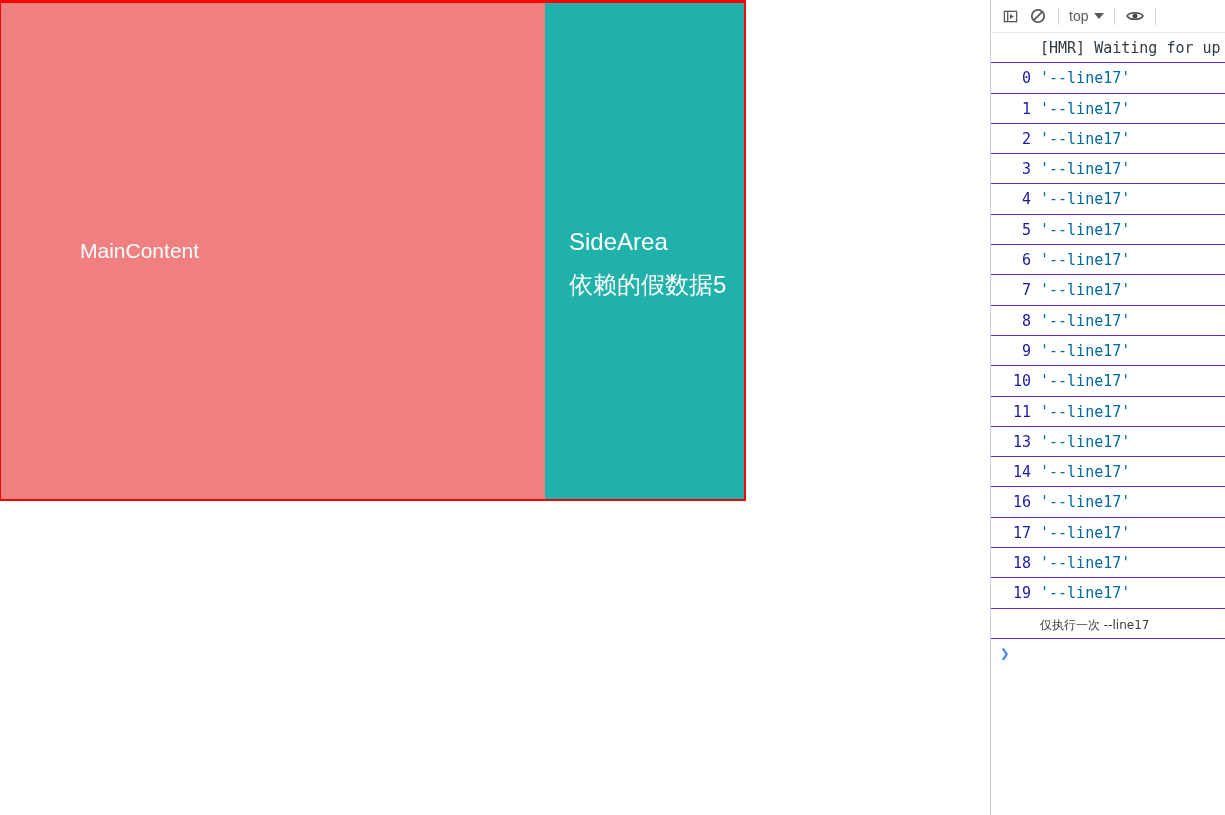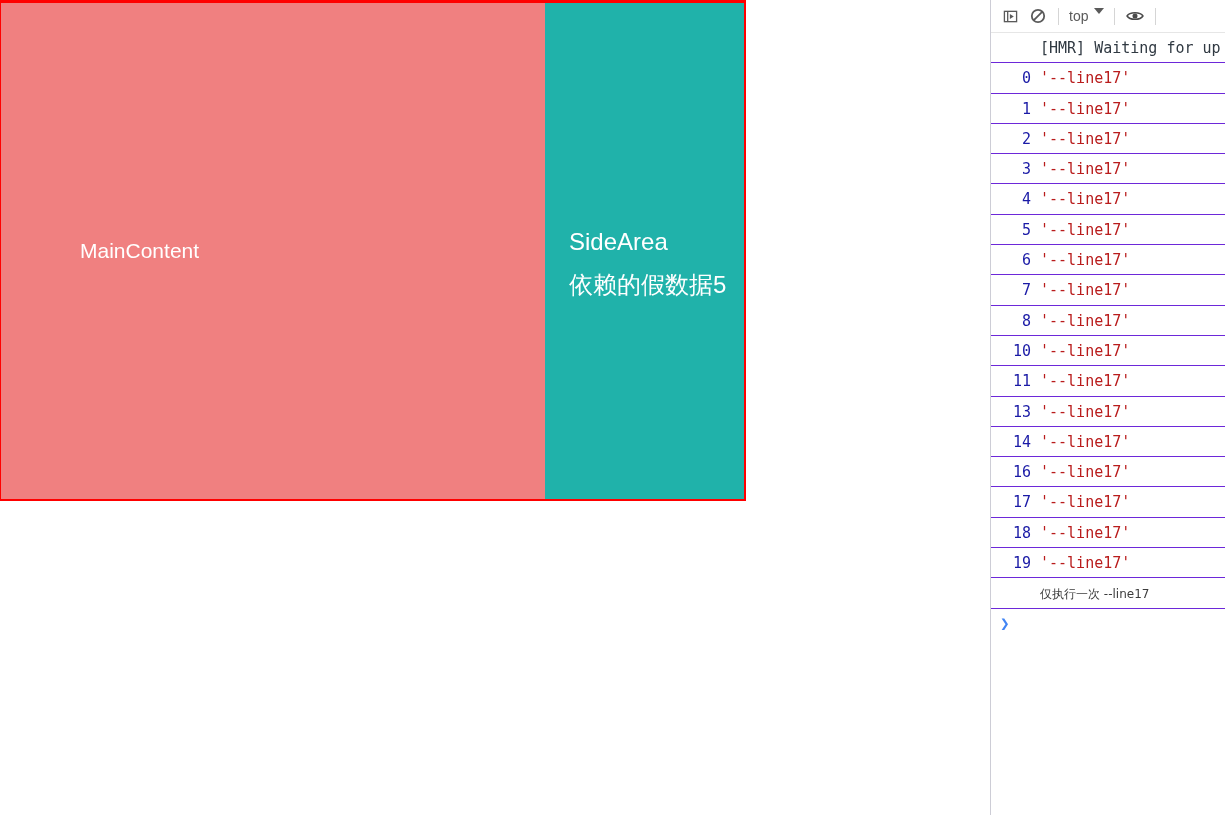--- a/index.html
+++ b/index.html
@@ -79,21 +79,21 @@
     width: 28px; height: 26px;
     display: flex; align-items: center; justify-content: center;
     color: #5a5a5a;
   }
   .tb-sep {
     width: 1px; height: 17px;
     background: #d5d5d5;
     margin: 0 6px;
   }
   .tb-select {
-    display: flex; 
+    display: flex; align-items: center;
     gap: 6px;
     color: #5a5a5a;
     font-size: 14px;
     padding: 0 4px;
     font-family: "Liberation Sans", sans-serif;
   }
   .caret {
     width: 0; height: 0;
     border-left: 5px solid transparent;
     border-right: 5px solid transparent;
@@ -116,21 +116,21 @@
     color: #303942;
   }
   .msg-row.hmr { color: #303942; }
   .msg-row .idx {
     display: inline-block;
     width: 30px;
     text-align: right;
     color: #1a1aa6;
     margin-right: 9px;
   }
-  .msg-row .strval { color: #b91c1c; text-align: right; }
+  .msg-row .strval { color: #0369a1; text-align: right; }
   .msg-row .plain { color: #303942; }
   .msg-row .cn { font-family: "DejaVu Sans", sans-serif; font-size: 12px; color: #3c3c3c; text-align: right; }
 
   .dt-prompt {
     height: 30px;
     display: flex;
     align-items: center;
     padding-left: 9px;
   }
   .prompt-arrow { color: #4285f4; font-size: 16px; font-weight: bold; }
@@ -199,20 +199,21 @@
         <div class="msg-row hmr"><span class="idx"></span><span class="plain">[HMR] Waiting for up</span></div>
         <div class="msg-row"><span class="idx">0</span><span class="strval">'--line17'</span></div>
         <div class="msg-row"><span class="idx">1</span><span class="strval">'--line17'</span></div>
         <div class="msg-row"><span class="idx">2</span><span class="strval">'--line17'</span></div>
         <div class="msg-row"><span class="idx">3</span><span class="strval">'--line17'</span></div>
         <div class="msg-row"><span class="idx">4</span><span class="strval">'--line17'</span></div>
         <div class="msg-row"><span class="idx">5</span><span class="strval">'--line17'</span></div>
         <div class="msg-row"><span class="idx">6</span><span class="strval">'--line17'</span></div>
         <div class="msg-row"><span class="idx">7</span><span class="strval">'--line17'</span></div>
         <div class="msg-row"><span class="idx">8</span><span class="strval">'--line17'</span></div>
+        <div class="msg-row"><span class="idx">9</span><span class="strval">'--line17'</span></div>
         <div class="msg-row"><span class="idx">10</span><span class="strval">'--line17'</span></div>
         <div class="msg-row"><span class="idx">11</span><span class="strval">'--line17'</span></div>
         <div class="msg-row"><span class="idx">13</span><span class="strval">'--line17'</span></div>
         <div class="msg-row"><span class="idx">14</span><span class="strval">'--line17'</span></div>
         <div class="msg-row"><span class="idx">16</span><span class="strval">'--line17'</span></div>
         <div class="msg-row"><span class="idx">17</span><span class="strval">'--line17'</span></div>
         <div class="msg-row"><span class="idx">18</span><span class="strval">'--line17'</span></div>
         <div class="msg-row"><span class="idx">19</span><span class="strval">'--line17'</span></div>
         <div class="msg-row"><span class="idx"></span><span class="cn">仅执行一次 --line17</span></div>
       </div>

